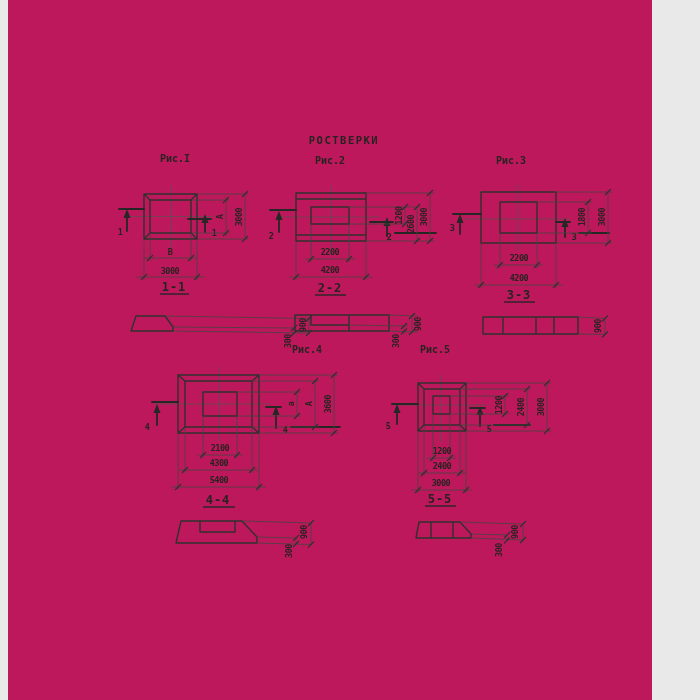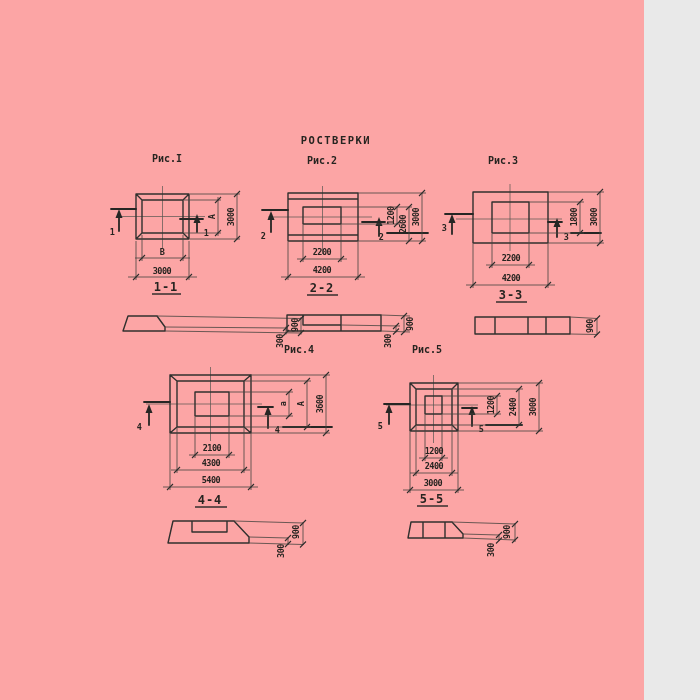--- a/index.html
+++ b/index.html
@@ -1,17 +1,17 @@
 <!DOCTYPE html>
 <html><head>
 <meta charset="utf-8">
 <style>
   html,body{margin:0;padding:0;background:#e9e9e9;}
-  .stage{width:644px;height:700px;position:relative;background:#fca5a5;overflow:hidden;
-         font-family:"DejaVu Sans Mono",monospace;}
+  .stage{width:644px;height:700px;position:relative;background:#be185d;overflow:hidden;
+         font-family:"DejaVu Sans Mono",monospace;margin-left:8px;}
   svg{position:absolute;left:0;top:0;}
   
   .ln  {stroke:#30302e;stroke-width:1.4;fill:none;stroke-linejoin:round;stroke-linecap:round;}
   .cl  {stroke:#55544f;stroke-width:.7;fill:none;}
   .ext {stroke:#45443f;stroke-width:.8;fill:none;}
   .cut {stroke:#262624;stroke-width:1.8;fill:none;stroke-linecap:round;}
   .tick{stroke:#30302e;stroke-width:1.1;fill:none;}
   .ul  {stroke:#262624;stroke-width:1.4;fill:none;}
   .ah  {fill:#262624;stroke:none;}
   text {fill:#262420;}

